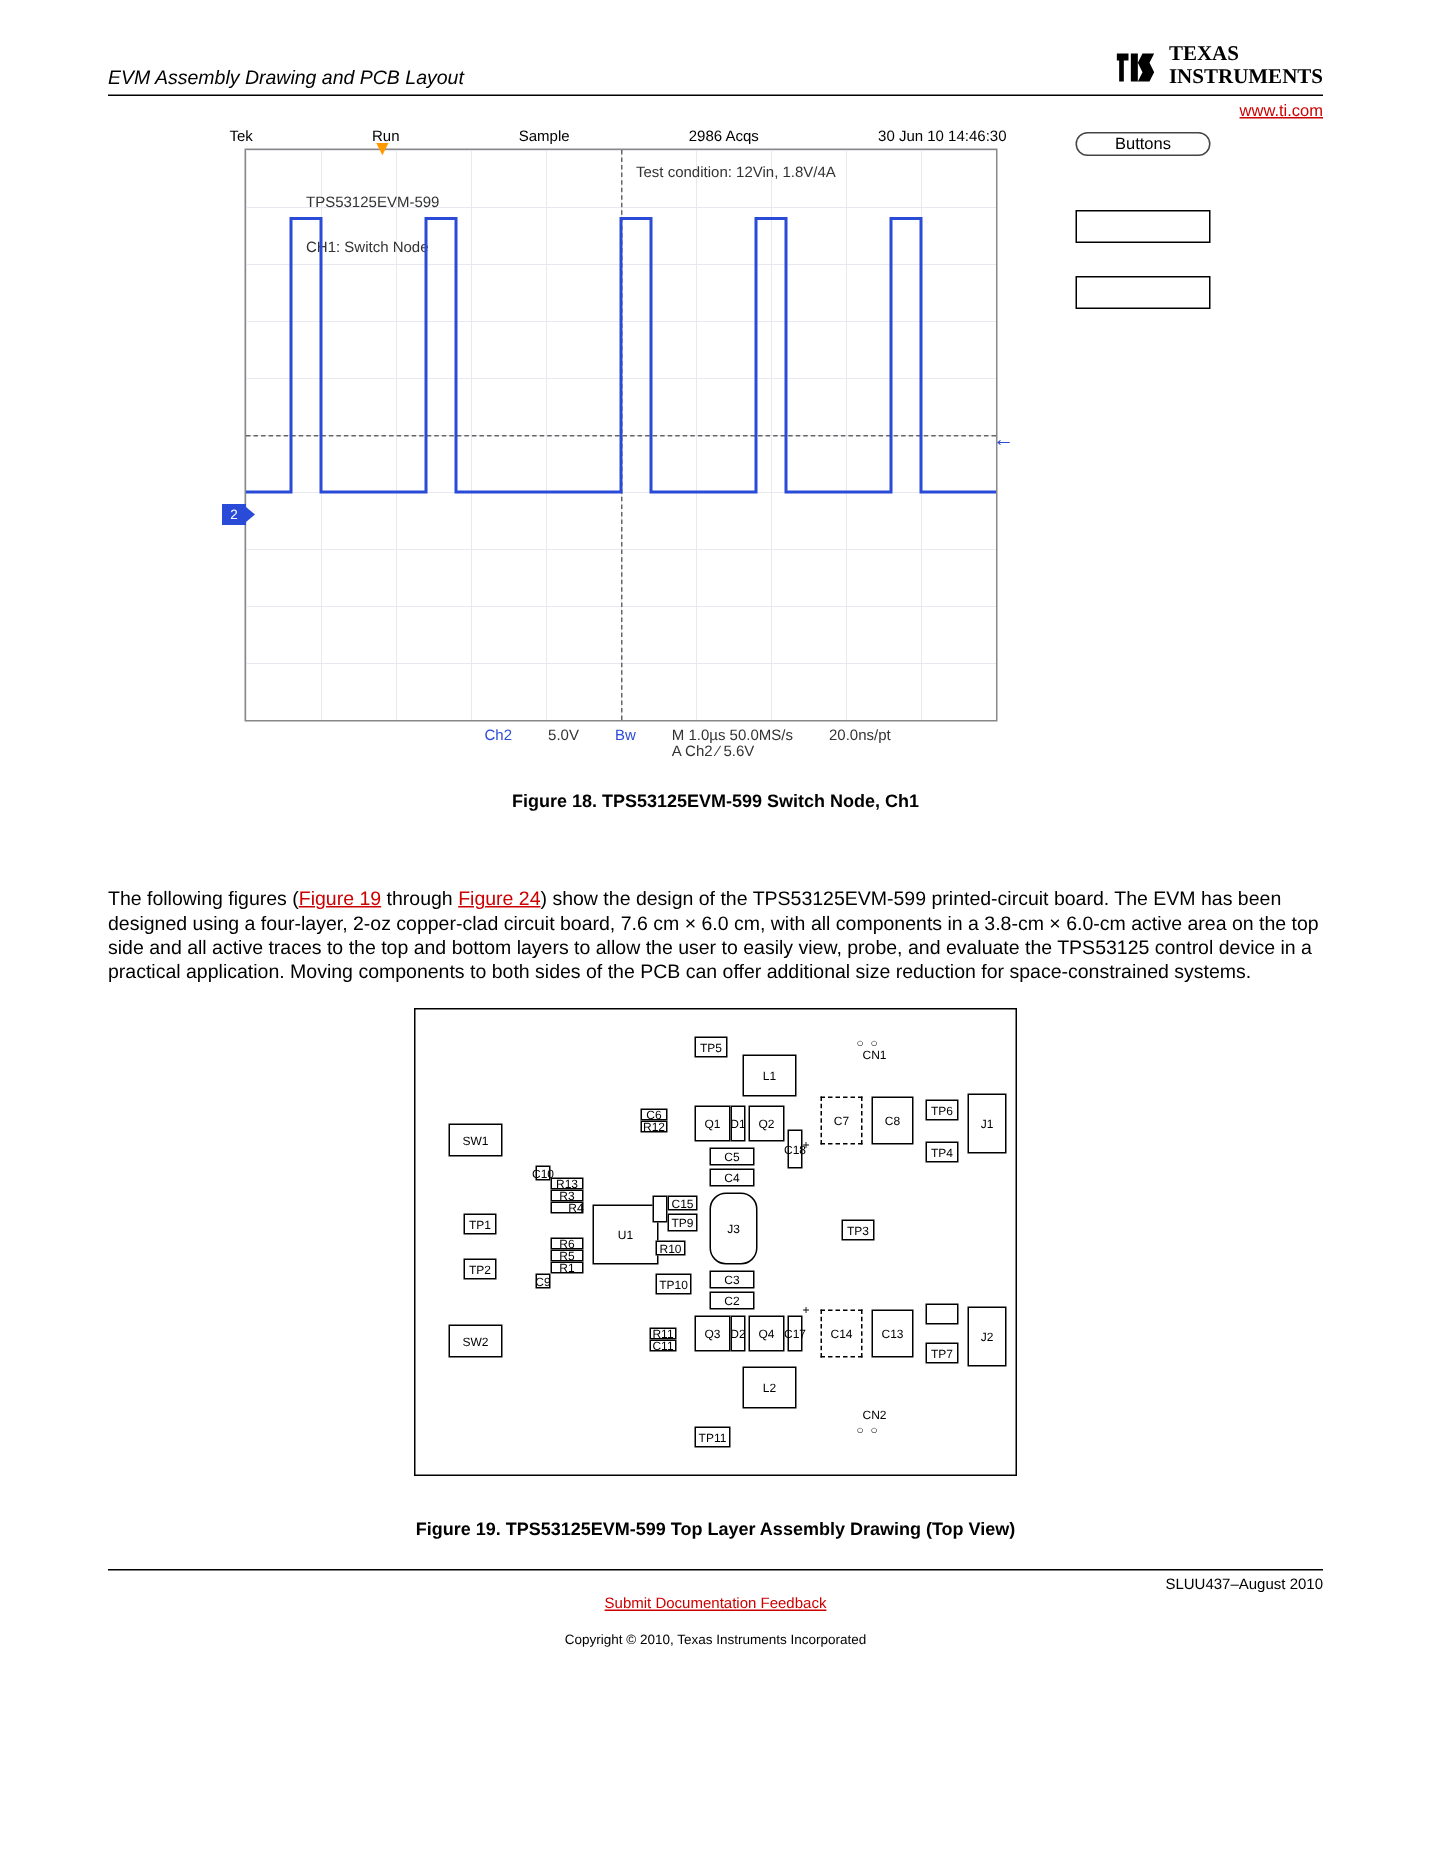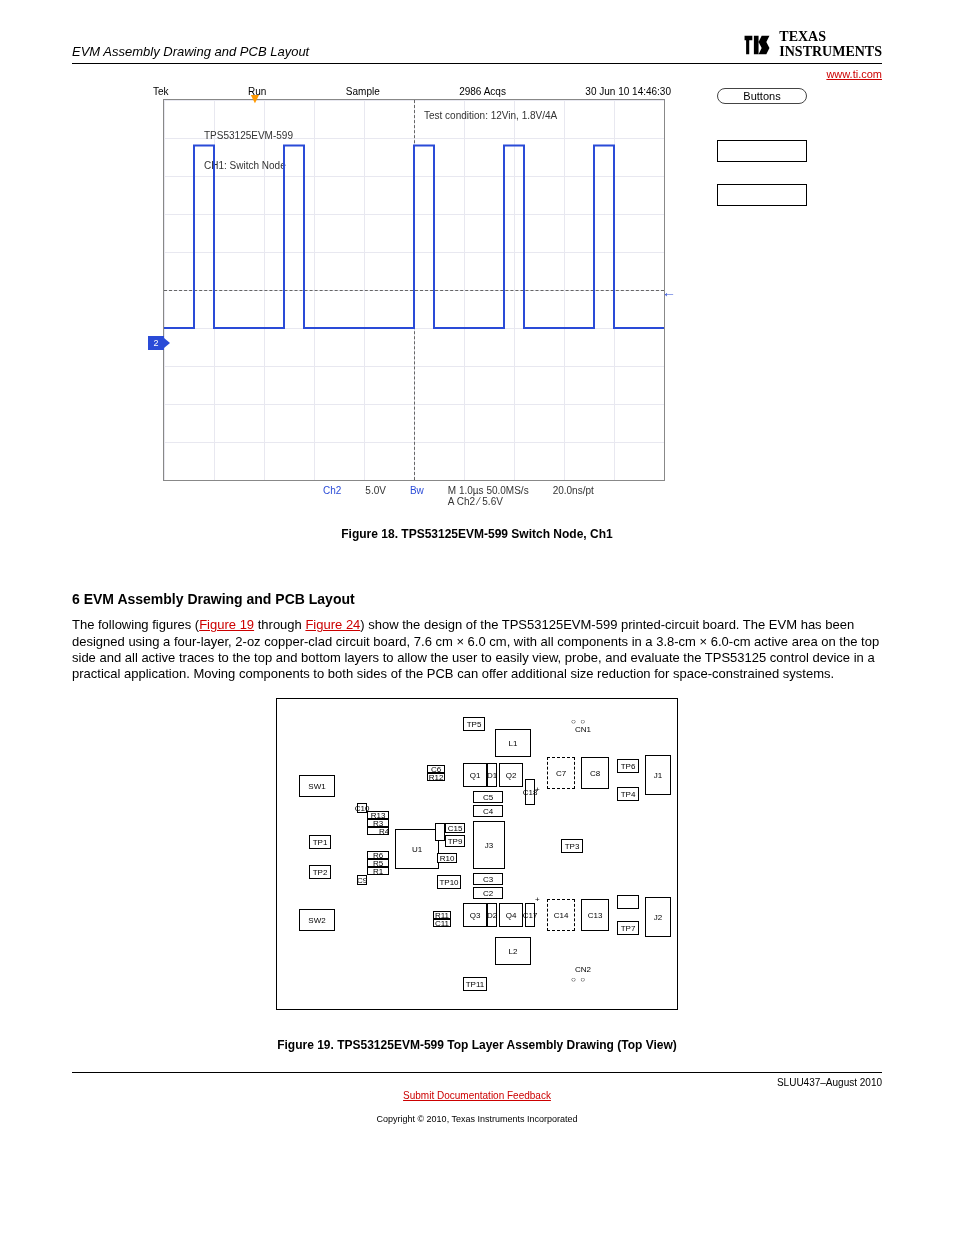--- a/index.html
+++ b/index.html
@@ -272,21 +272,20 @@
 
     <div class="side-panel">
       <div class="buttons-label">Buttons</div>
       <div class="side-box"></div>
       <div class="side-box"></div>
     </div>
   </div>
 
   <div class="fig-cap">Figure 18. TPS53125EVM-599 Switch Node, Ch1</div>
 
-  <div class="sect-title">6   EVM Assembly Drawing and PCB Layout</div>
   <div class="para">
     <span>The following figures (</span><span class="link-red">Figure 19</span><span> through </span><span class="link-red">Figure 24</span><span>) show the design of the TPS53125EVM-599 printed-circuit board. The EVM has been designed using a four-layer, 2-oz copper-clad circuit board, 7.6 cm × 6.0 cm, with all components in a 3.8-cm × 6.0-cm active area on the top side and all active traces to the top and bottom layers to allow the user to easily view, probe, and evaluate the TPS53125 control device in a practical application. Moving components to both sides of the PCB can offer additional size reduction for space-constrained systems.</span>
   </div>
 
   <div class="pcb-wrap">
     <div class="pcb">
 
       <div class="c" style="left:22px; top:76px; width:36px; height:22px;">SW1</div>
       <div class="c" style="left:22px; top:210px; width:36px; height:22px;">SW2</div>
       <div class="c" style="left:32px; top:136px; width:22px; height:14px;">TP1</div>
@@ -314,21 +313,21 @@
 
       <div class="c" style="left:186px; top:64px; width:24px; height:24px;">Q1</div>
       <div class="c" style="left:210px; top:64px; width:10px; height:24px;">D1</div>
       <div class="c" style="left:222px; top:64px; width:24px; height:24px;">Q2</div>
       <div class="c" style="left:248px; top:80px; width:10px; height:26px;">C18</div>
       <div class="txt" style="left:258px; top:86px;">+</div>
 
       <div class="c" style="left:196px; top:92px; width:30px; height:12px;">C5</div>
       <div class="c" style="left:196px; top:106px; width:30px; height:12px;text-align:center;">C4</div>
 
-      <div class="c" style="left:196px; top:122px; width:32px; height:48px;">J3</div>
+      <div class="c" style="left:196px; top:122px; width:32px; height:48px;border-radius:11px;">J3</div>
 
       <div class="c" style="left:196px; top:174px; width:30px; height:12px;">C3</div>
       <div class="c" style="left:196px; top:188px; width:30px; height:12px;">C2</div>
 
       <div class="c" style="left:186px; top:204px; width:24px; height:24px;">Q3</div>
       <div class="c" style="left:210px; top:204px; width:10px; height:24px;">D2</div>
       <div class="c" style="left:222px; top:204px; width:24px; height:24px;">Q4</div>
       <div class="c" style="left:248px; top:204px; width:10px; height:24px;">C17</div>
       <div class="txt" style="left:258px; top:196px;">+</div>
 

